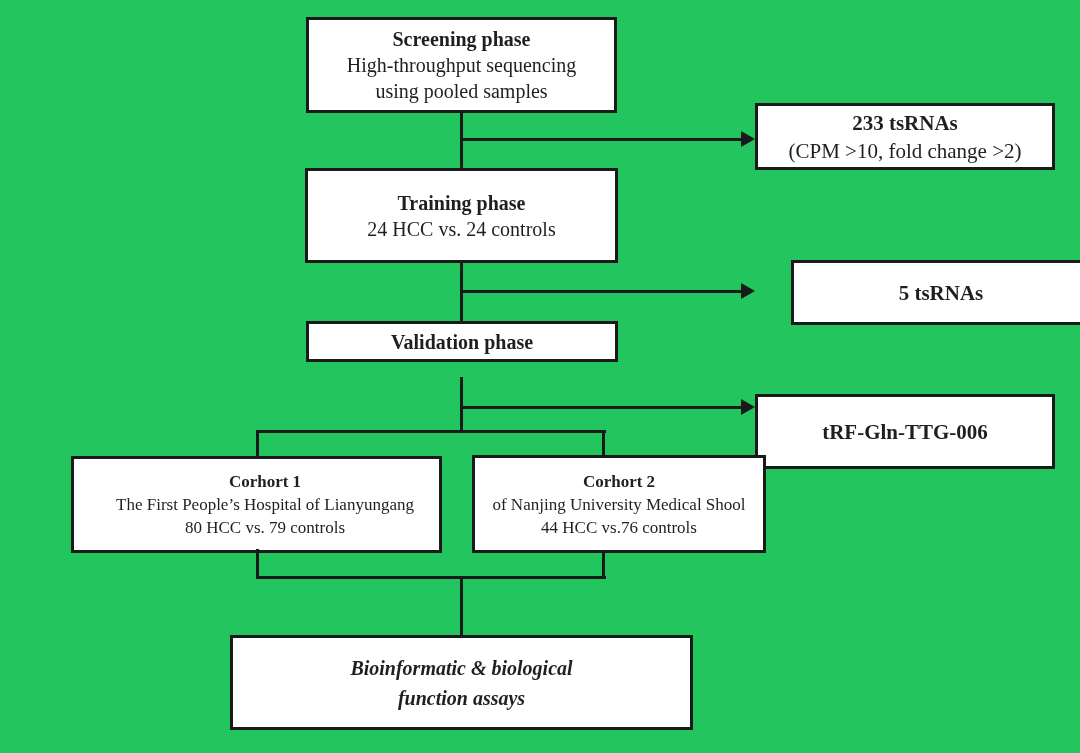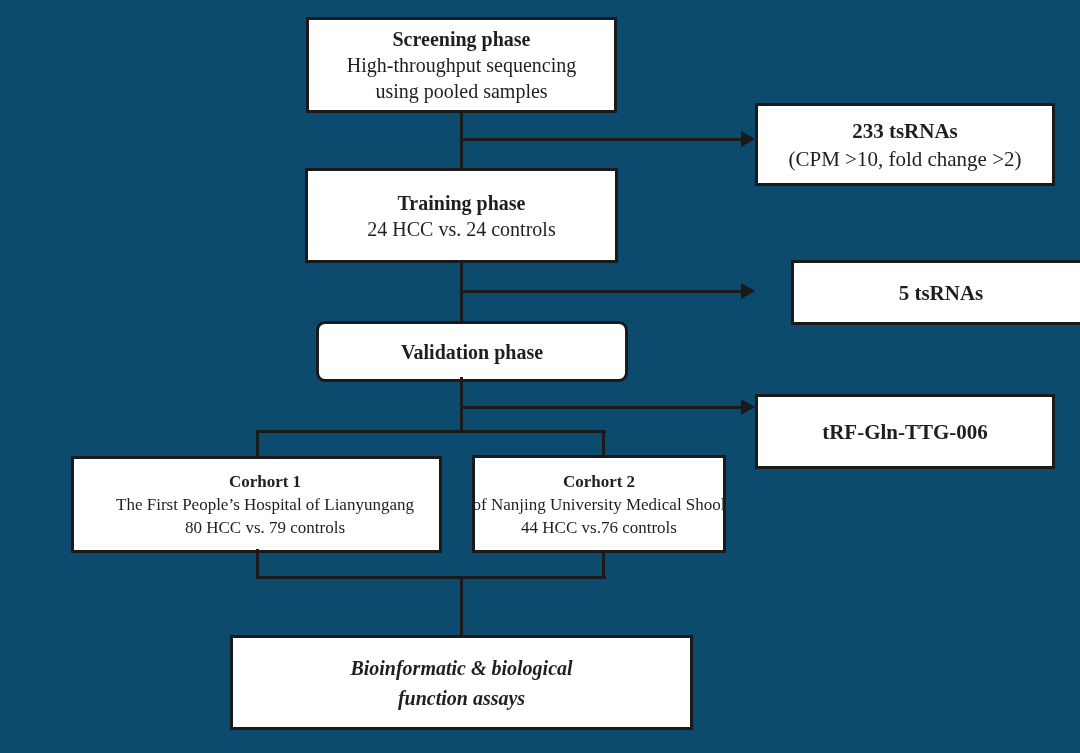--- a/index.html
+++ b/index.html
@@ -4,21 +4,21 @@
 <style>
   html, body {
     margin: 0;
     padding: 0;
     background: #ffffff;
   }
   .canvas {
     position: relative;
     width: 1080px;
     height: 753px;
-    background: #0c4a6e;
+    background: #22c55e;
     font-family: "Liberation Serif", "DejaVu Serif", serif;
     color: #1f1f1f;
     overflow: hidden;
   }
   .box {
     position: absolute;
     box-sizing: border-box;
     border: 3px solid #1a1a1a;
     background: #ffffff;
     display: flex;
@@ -51,49 +51,49 @@
 <body>
 
 <div class="canvas">
 
   <div class="box" style="left:306px; top:17px; width:311px; height:96px;">
     <div class="line title">Screening phase</div>
     <div class="line">High-throughput sequencing</div>
     <div class="line">using pooled samples</div>
   </div>
 
-  <div class="box right-col" style="left:755px; top:103px; width:300px; height:83px;">
+  <div class="box right-col" style="left:755px; top:103px; width:300px; height:67px;">
     <div class="line title">233 tsRNAs</div>
     <div class="line">(CPM &gt;10, fold change &gt;2)</div>
   </div>
 
   <div class="box" style="left:305px; top:168px; width:313px; height:95px;">
     <div class="line title">Training phase</div>
     <div class="line">24 HCC vs. 24 controls</div>
   </div>
 
   <div class="box right-col" style="left:791px; top:260px; width:300px; height:65px;">
     <div class="line title">5 tsRNAs</div>
   </div>
 
-  <div class="box" style="left:316px; top:321px; width:312px; height:61px;border-radius:9px;">
+  <div class="box" style="left:306px; top:321px; width:312px; height:41px;">
     <div class="line title">Validation phase</div>
   </div>
 
   <div class="box right-col" style="left:755px; top:372px; width:300px; height:75px;margin-top:22px;">
     <div class="line title">tRF-Gln-TTG-006</div>
   </div>
 
   <div class="box cohort" style="left:71px; top:456px; width:371px; height:97px;padding-left:17px;">
     <div class="line title">Corhort 1</div>
     <div class="line">The First People’s Hospital of Lianyungang</div>
     <div class="line">80 HCC vs. 79 controls</div>
   </div>
 
-  <div class="box cohort" style="left:472px; top:455px; width:254px; height:98px;">
+  <div class="box cohort" style="left:472px; top:455px; width:294px; height:98px;">
     <div class="line title">Corhort 2</div>
     <div class="line">of Nanjing University Medical Shool</div>
     <div class="line">44 HCC vs.76 controls</div>
   </div>
 
   <div class="box final" style="left:230px; top:635px; width:463px; height:95px;font-style:italic;">
     <div class="line">Bioinformatic &amp; biological</div>
     <div class="line">function assays</div>
   </div>
 

